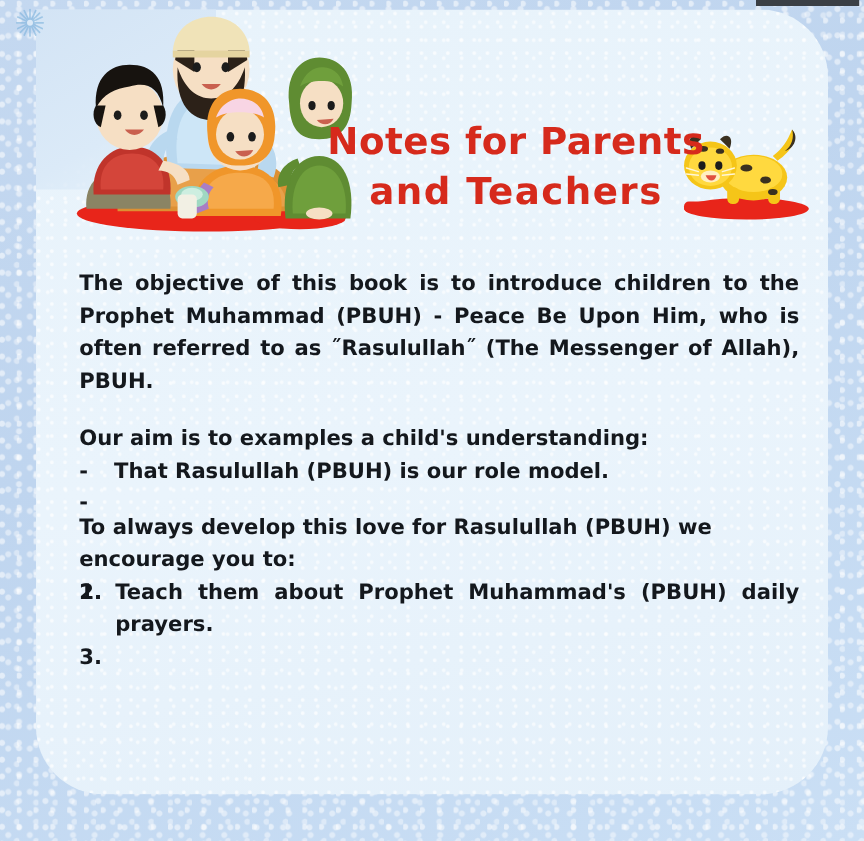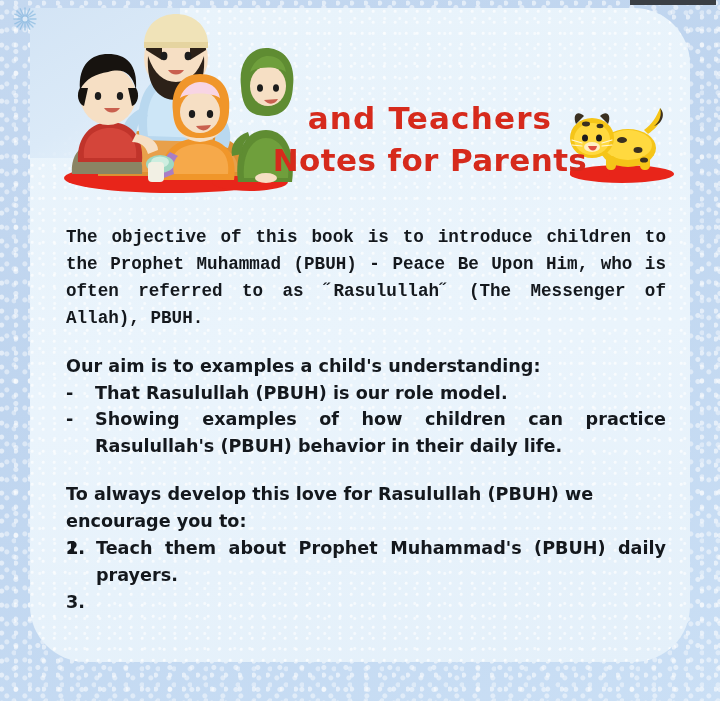--- a/index.html
+++ b/index.html
@@ -118,21 +118,20 @@
     color: #14181d;
     font-family: "DejaVu Sans", sans-serif;
     font-size: 17.6px;
     line-height: 1.53;
     font-weight: 600;
   }
   .para {
     margin: 0;
     text-align: justify;
     text-justify: inter-word;
-    font-family: Liberation Mono, monospace;
   }
   .block-gap { height: 21px; }
 
   .lead-line { margin: 0; }
 
   ul.dash-list, ol.num-list {
     margin: 0;
     padding: 0;
     list-style: none;
   }
@@ -279,39 +278,38 @@
 
     <g stroke="#fff6d8" stroke-width="1.2" stroke-linecap="round">
       <line x1="16" y1="42" x2="26" y2="45"></line>
       <line x1="16" y1="47" x2="26" y2="48"></line>
       <line x1="56" y1="42" x2="46" y2="45"></line>
       <line x1="56" y1="47" x2="46" y2="48"></line>
     </g>
   </svg>
 
   <div class="title-block">
+    <span class="title-line title-line-1">Notes for Parents</span>
     <span class="title-line title-line-2">and Teachers</span>
-    <span class="title-line title-line-1">Notes for Parents</span>
   </div>
 
   <div class="content">
 
     <p class="para">The objective of this book is to introduce children to the Prophet Muhammad (PBUH) - Peace Be Upon Him, who is often referred to as ˝Rasulullah˝ (The Messenger of Allah), PBUH.</p>
 
     <div class="block-gap"></div>
 
     <p class="lead-line">Our aim is to examples a child's understanding:</p>
     <ul class="dash-list">
       <li>
         <span class="marker">-</span>
         <span class="item-text">That Rasulullah (PBUH) is our role model.</span>
       </li>
       <li>
         <span class="marker">-</span>
-        <span class="item-text">Showing examples of how children can practice Rasulullah's (PBUH) behavior in their daily life.</span>
       </li>
     </ul>
 
     <div class="block-gap"></div>
 
     <p class="lead-line">To always develop this love for Rasulullah (PBUH) we encourage  you to:</p>
     <ol class="num-list">
       <li>
         <span class="marker">1.</span>
       </li>

